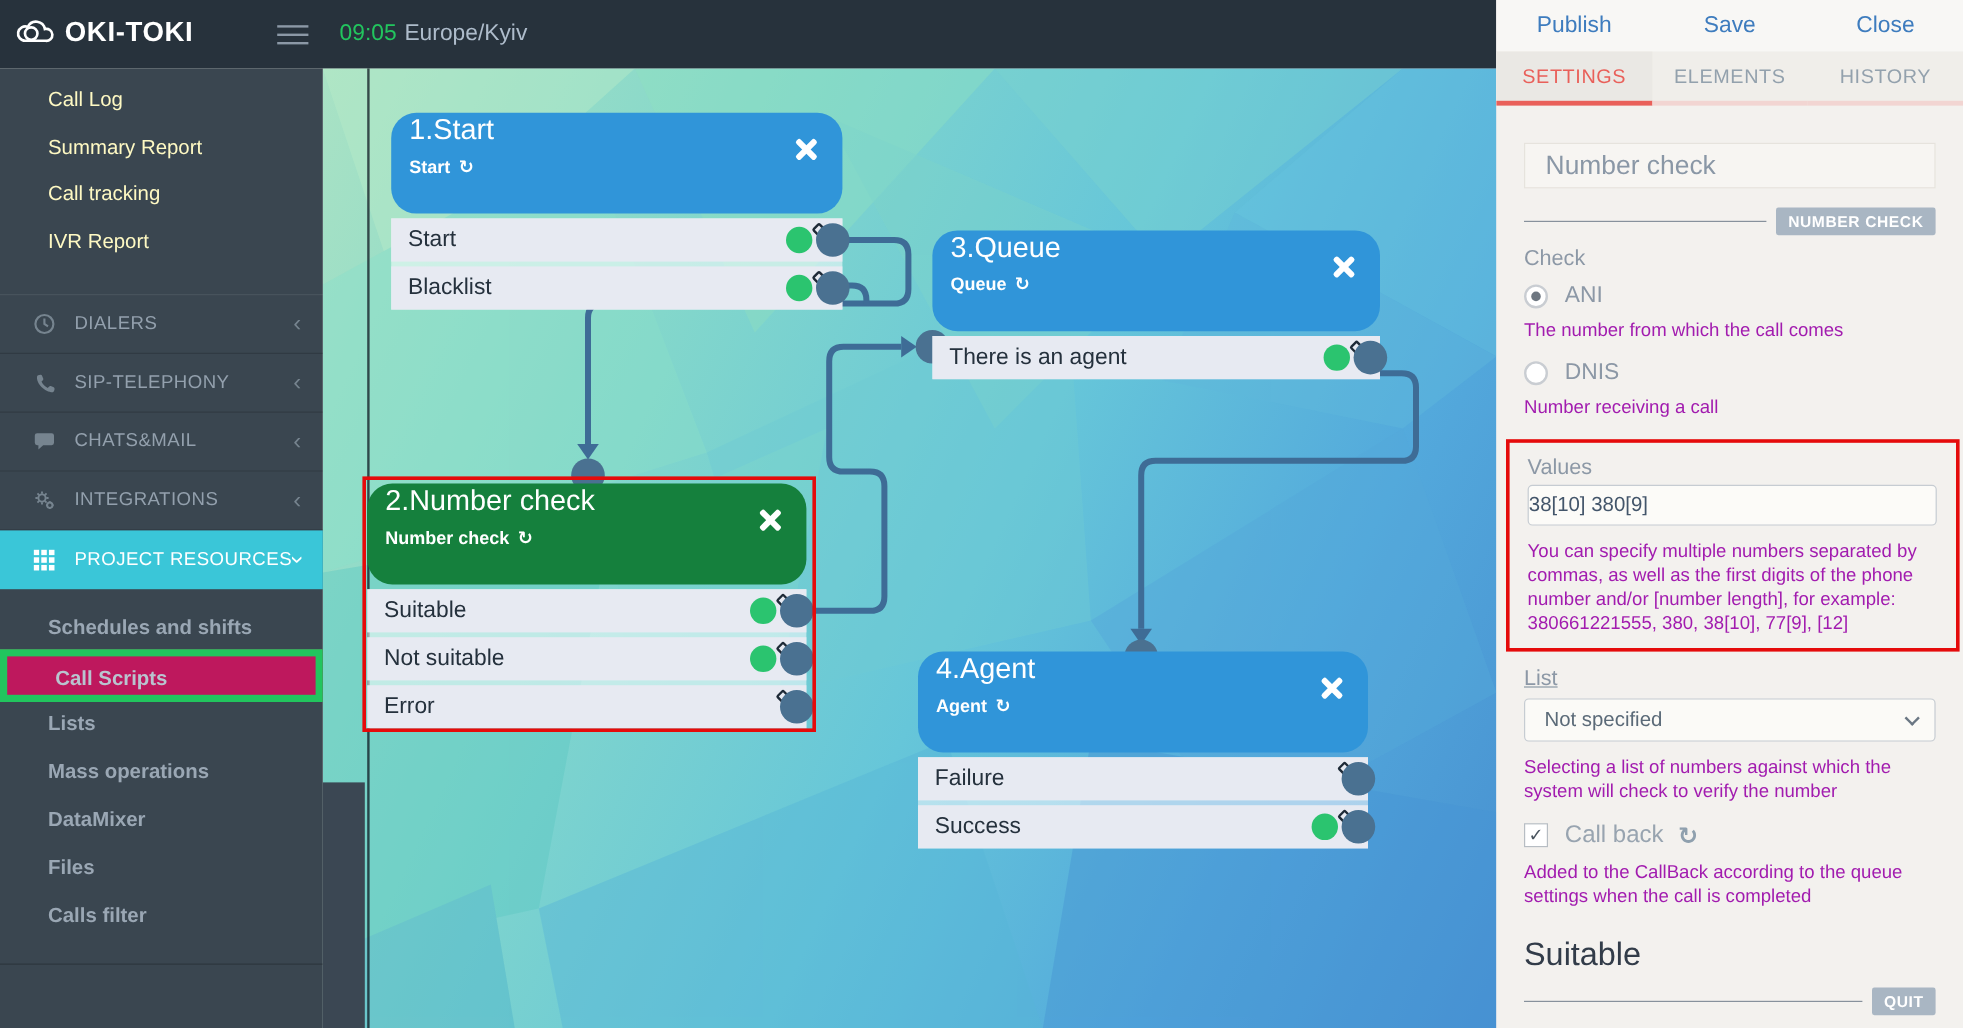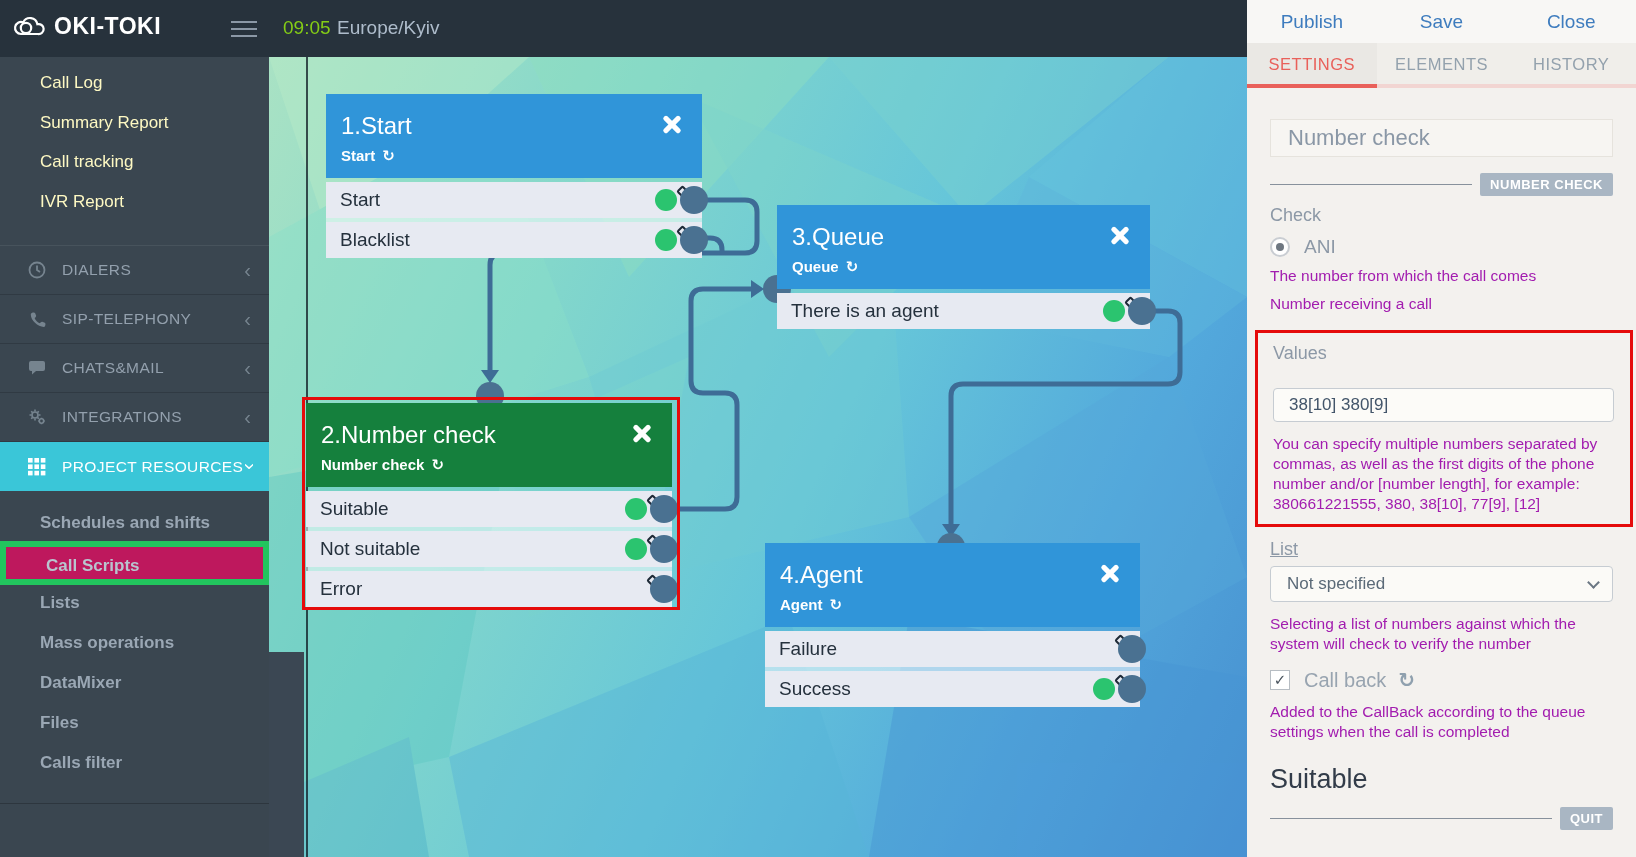--- a/index.html
+++ b/index.html
@@ -7,21 +7,21 @@
   body { font-family:"Liberation Sans","DejaVu Sans",sans-serif; background:#f3f1ee; }
   #page { position:relative; width:1636px; height:857px; overflow:hidden; }
 
   
   #topbar { position:absolute; left:0; top:0; width:1247px; height:57px; background:#27323c; z-index:40; }
   .brand { position:absolute; left:12px; top:13px; display:flex; align-items:center; }
   .brand svg { margin-right:8px; }
   .brand-name { color:#fff; font-size:23px; font-weight:bold; letter-spacing:.5px; }
   .burger { position:absolute; left:231px; top:21px; width:26px; cursor:pointer; }
   .burger i { display:block; height:2px; background:#8b98a6; margin-bottom:5px; }
-  .tb-time { position:absolute; left:283px; top:17px; color:#84cc16; font-size:19px; }
+  .tb-time { position:absolute; left:283px; top:17px; color:#22c55e; font-size:19px; }
   .tb-tz   { position:absolute; left:337px; top:17px; color:#aebccb; font-size:19px; }
 
   
   #sidebar { position:absolute; left:0; top:57px; width:269px; height:800px; background:#3a4650; z-index:39; }
   .side-links { padding-top:6px; }
   .side-links .sl { height:39.5px; line-height:39.5px; padding-left:40px; color:#fef9c3; font-size:17px; cursor:pointer; }
   .sections { margin-top:24px; border-top:1px solid rgba(255,255,255,.07); }
   .sec { position:relative; height:49px; display:flex; align-items:center; border-bottom:1px solid rgba(0,0,0,.16); color:#93a0ad; cursor:pointer; }
   .sec .sic { width:20px; margin-left:27px; display:flex; justify-content:center; color:#76848f; }
   .sec .slab { margin-left:15px; font-size:15.5px; letter-spacing:.4px; }
@@ -37,21 +37,21 @@
   
   #canvas { position:absolute; left:269px; top:57px; width:978px; height:800px; z-index:1;
             background:linear-gradient(115deg,#a9e2c4 0%,#83d7cb 28%,#66c6d9 55%,#53a9dc 78%,#478fd0 100%); }
   #poly { position:absolute; left:0; top:0; }
   #vline { position:absolute; left:306px; top:57px; width:2px; height:800px; background:#0d1720; opacity:.75; z-index:2; }
   #blpanel { position:absolute; left:269px; top:652px; width:35px; height:205px; background:#3b4753; z-index:2; }
   #wires { position:absolute; left:0; top:0; width:1636px; height:857px; z-index:3; pointer-events:none; }
 
   
   .block { position:absolute; z-index:4; }
-  .bhead { position:relative; height:84px; padding:18px 16px 0 15px; }
+  .bhead { position:relative; height:84px; padding:1px 16px 0 15px;border-radius:21px; }
   .block.blue .bhead { background:#3095d9; }
   .block.purple .bhead { background:#15803d; }
   .btitle { color:#fff; font-size:24px; font-weight:400; }
   .bsub { margin-top:7px; color:#fff; font-size:15px; font-weight:bold; }
   .bsub .refresh { margin-left:7px; font-family:"DejaVu Sans",sans-serif; font-weight:bold; }
   .bclose { position:absolute; top:20px; right:20px; width:20px; height:20px; cursor:pointer; }
   .bclose i { position:absolute; left:-1px; top:8px; width:22px; height:5px; background:#fff; border-radius:2px; }
   .bclose i:first-child { transform:rotate(45deg); }
   .bclose i:last-child  { transform:rotate(-45deg); }
   .brows { background:rgba(255,255,255,.55); }
@@ -79,22 +79,22 @@
   .divrow .dline { flex:1; border-top:1px solid #87919c; }
   .badge { background:#a9b6c3; color:#fff; font-size:13px; font-weight:bold; letter-spacing:.5px;
            padding:4px 10px; border-radius:2px; margin-left:8px; }
   .plabel { margin-top:8px; color:#8c98a6; font-size:18px; }
   .radio-row { margin-top:10px; display:flex; align-items:center; cursor:pointer; }
   .radio { width:20px; height:20px; border-radius:50%; background:#fff; border:2px solid #c9cdd2; position:relative; }
   .radio.sel::after { content:""; position:absolute; left:4px; top:4px; width:8px; height:8px; border-radius:50%; background:#6e7781; }
   .radio-lab { margin-left:14px; color:#8c98a6; font-size:19px; }
   .help { margin-top:8px; color:#a21caf; font-size:15.5px; line-height:20px; }
   .values-box { margin:16px -20px 0 -15px; border:3px solid #e50b0b; padding:10px 16px 10px 15px; }
-  .tinput { margin-top:24px; width:100%; height:34px; background:#fcfbf8; border:1px solid #c6ccd2; border-radius:4px;
-            font-size:17px; color:#43556a; padding-left:15px; font-family:inherit; }
+  .tinput { margin-top:4px; width:100%; height:34px; background:#fcfbf8; border:1px solid #c6ccd2; border-radius:4px;
+            font-size:17px; color:#43556a; font-family:inherit; }
   .selbox { margin-top:6px; position:relative; width:343px; height:36px; background:#fbfaf7; border:1px solid #c6ccd2;
             border-radius:4px; line-height:34px; padding-left:16px; font-size:17px; color:#5b6a78; cursor:pointer; }
   .selbox .sarr { position:absolute; right:14px; top:11px; width:9px; height:9px; border-left:2px solid #6a7683;
                   border-bottom:2px solid #6a7683; transform:rotate(-45deg); }
   .cb-row { margin-top:14px; display:flex; align-items:center; cursor:pointer; }
   .cbox { width:20px; height:20px; background:#fff; border:1px solid #b7bdc3; color:#4a545e; font-size:15px;
           text-align:center; line-height:19px; font-family:"DejaVu Sans",sans-serif; }
   .cb-lab { margin-left:14px; color:#98a4b0; font-size:20px; }
   .cb-row .refresh2 { margin-left:12px; color:#8fa0ae; font-size:20px; font-weight:bold; font-family:"DejaVu Sans",sans-serif; }
   .sect-head { margin-top:22px; color:#323c49; font-size:27px; }
@@ -154,21 +154,21 @@
           <i></i>
           <i></i>
         </span>
     </div>
     <div class="brows">
       <div class="brow"><span>Start</span><span class="dotg"></span><span class="keyic"></span><span class="conn"></span></div>
       <div class="brow"><span>Blacklist</span><span class="dotg"></span><span class="keyic"></span><span class="conn"></span></div>
     </div>
   </div>
 
-  <div class="block blue" style="left:777px;top:205px;width:373px;">
+  <div class="block blue" style="left:777px;top:192px;width:373px;">
     <div class="bhead">
       <div class="btitle">3.Queue</div>
       <div class="bsub"><span>Queue</span><span class="refresh">↻</span></div>
       <span class="bclose">
           <i></i>
           <i></i>
         </span>
     </div>
     <div class="brows">
       <div class="brow"><span>There is an agent</span><span class="dotg"></span><span class="keyic"></span><span class="conn"></span></div>
@@ -323,20 +323,24 @@
       <div class="divrow">
         <span class="dline"></span>
         <span class="badge">NUMBER CHECK</span>
       </div>
       <div class="plabel">Check</div>
       <div class="radio-row">
         <span class="radio sel"></span>
         <span class="radio-lab">ANI</span>
       </div>
       <div class="help">The number from which the call comes</div>
+      <div class="radio-row" style="margin-top:14px;">
+        <span class="radio"></span>
+        <span class="radio-lab">DNIS</span>
+      </div>
       <div class="help">Number receiving a call</div>
 
       <div class="values-box">
         <div class="plabel" style="margin-top:0;">Values</div>
         <input class="tinput" value="38[10] 380[9]" style="">
         <div class="help" style="margin-top:12px;">You can specify multiple numbers separated by commas, as well as the first digits of the phone number and/or [number length], for example: 380661221555, 380, 38[10], 77[9], [12]</div>
       </div>
 
       <div class="plabel" style="margin-top:12px;text-decoration:underline;">List</div>
       <div class="selbox">

